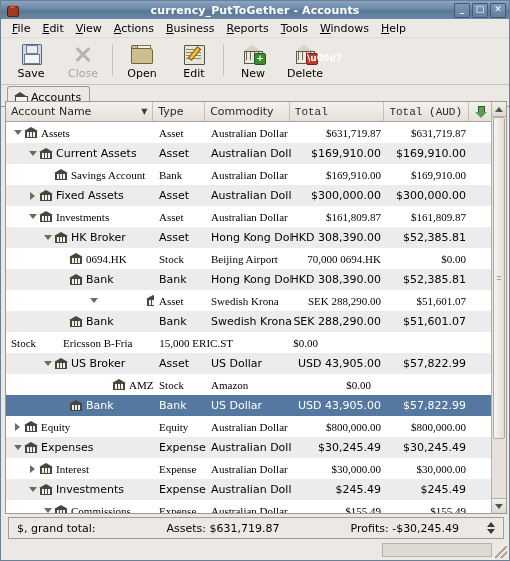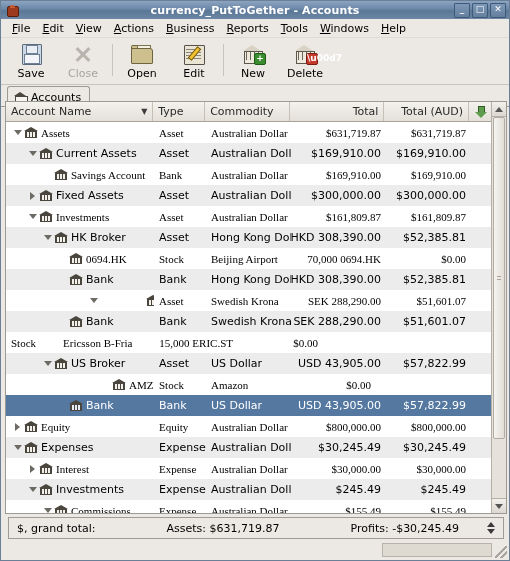--- a/index.html
+++ b/index.html
@@ -311,21 +311,21 @@
     display: flex;
     align-items: center;
     font-size: 11px;
     color: #2a2a2a;
     padding: 0 5px;
     box-sizing: border-box;
     border-right: 1px solid #c5c0b8;
     overflow: hidden;
     white-space: nowrap;
   }
-  .hdr .hcell.num { justify-content: flex-end; }
+  .hdr .hcell.num { justify-content: flex-start; font-family: Liberation Mono, monospace; }
   .hdr .sort-arrow {
     margin-left: auto;
     font-size: 8px;
     color: #3c3c3c;
   }
   .hdr .down-marker {
     width: 22px;
     display: flex;
     align-items: center;
     justify-content: center;

